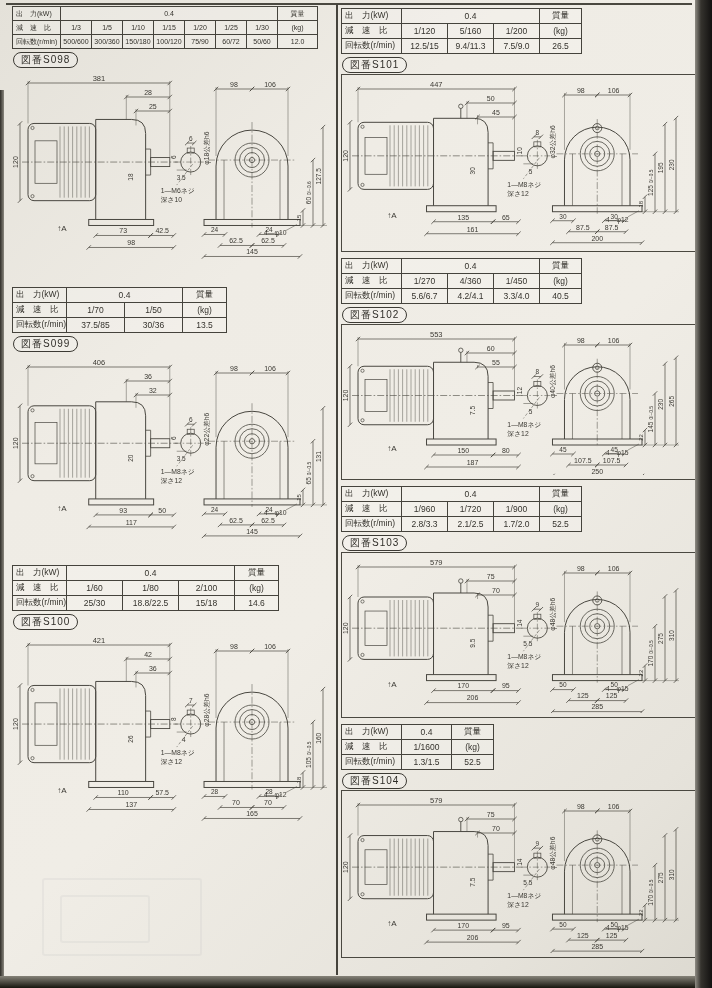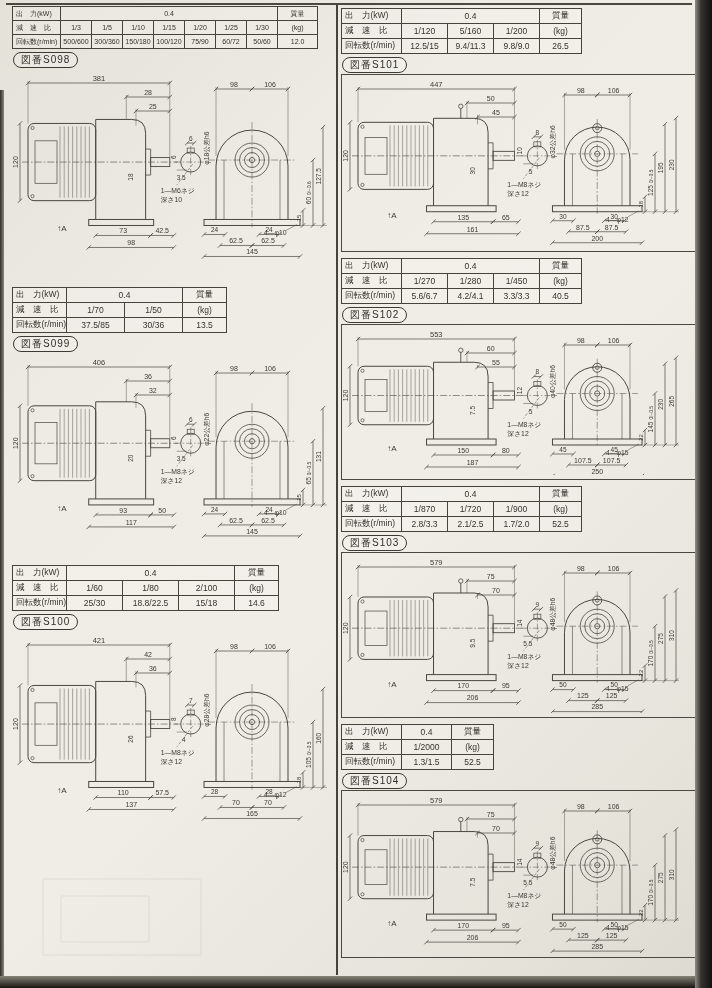--- a/index.html
+++ b/index.html
@@ -550,21 +550,21 @@
               <td class="lab">減　速　比</td>
               <td>1/120</td>
               <td>5/160</td>
               <td>1/200</td>
               <td>(kg)</td>
             </tr>
             <tr>
               <td class="lab">回転数(r/min)</td>
               <td>12.5/15</td>
               <td>9.4/11.3</td>
-              <td>9.8/9.0</td>
+              <td>7.5/9.0</td>
               <td>26.5</td>
             </tr>
           </tbody>
         </table><div class="badge">図番S101</div><div class="drawbox framed"><svg width="352" height="172" viewBox="0 0 352 172">
             <g>
               <line x1="10" y1="80.83999999999999" x2="180.48" y2="80.83999999999999" stroke="#4a4840" stroke-width="0.6" stroke-dasharray="7 2 1.6 2"></line>
               <rect x="16" y="47.29999999999999" width="75.52000000000001" height="67.08" rx="6" class="strokes" stroke-width="1"></rect>
               <line x1="48" y1="50.29999999999999" x2="48" y2="111.38" stroke="#4a4840" stroke-width="0.45"></line>
               <line x1="52.2" y1="50.29999999999999" x2="52.2" y2="111.38" stroke="#4a4840" stroke-width="0.45"></line>
               <line x1="56.400000000000006" y1="50.29999999999999" x2="56.400000000000006" y2="111.38" stroke="#4a4840" stroke-width="0.45"></line>
@@ -710,29 +710,29 @@
           </colgroup>
           <tbody>
             <tr>
               <td class="lab">出　力(kW)</td>
               <td colspan="3">0.4</td>
               <td>質量</td>
             </tr>
             <tr>
               <td class="lab">減　速　比</td>
               <td>1/270</td>
-              <td>1/280</td>
+              <td>4/360</td>
               <td>1/450</td>
               <td>(kg)</td>
             </tr>
             <tr>
               <td class="lab">回転数(r/min)</td>
               <td>5.6/6.7</td>
               <td>4.2/4.1</td>
-              <td>3.3/3.3</td>
+              <td>3.3/4.0</td>
               <td>40.5</td>
             </tr>
           </tbody>
         </table><div class="badge">図番S102</div><div class="drawbox framed"><svg width="352" height="150" viewBox="0 0 352 150">
             <g>
               <line x1="10" y1="70.5" x2="180.48" y2="70.5" stroke="#4a4840" stroke-width="0.6" stroke-dasharray="7 2 1.6 2"></line>
               <rect x="16" y="41.25" width="75.52000000000001" height="58.5" rx="6" class="strokes" stroke-width="1"></rect>
               <line x1="48" y1="44.25" x2="48" y2="96.75" stroke="#4a4840" stroke-width="0.45"></line>
               <line x1="52.2" y1="44.25" x2="52.2" y2="96.75" stroke="#4a4840" stroke-width="0.45"></line>
               <line x1="56.400000000000006" y1="44.25" x2="56.400000000000006" y2="96.75" stroke="#4a4840" stroke-width="0.45"></line>
@@ -877,21 +877,21 @@
             <col style="width: 42px;">
           </colgroup>
           <tbody>
             <tr>
               <td class="lab">出　力(kW)</td>
               <td colspan="3">0.4</td>
               <td>質量</td>
             </tr>
             <tr>
               <td class="lab">減　速　比</td>
-              <td>1/870</td>
+              <td>1/960</td>
               <td>1/720</td>
               <td>1/900</td>
               <td>(kg)</td>
             </tr>
             <tr>
               <td class="lab">回転数(r/min)</td>
               <td>2.8/3.3</td>
               <td>2.1/2.5</td>
               <td>1.7/2.0</td>
               <td>52.5</td>
@@ -1043,21 +1043,21 @@
             <col style="width: 42px;">
           </colgroup>
           <tbody>
             <tr>
               <td class="lab">出　力(kW)</td>
               <td colspan="1">0.4</td>
               <td>質量</td>
             </tr>
             <tr>
               <td class="lab">減　速　比</td>
-              <td>1/2000</td>
+              <td>1/1600</td>
               <td>(kg)</td>
             </tr>
             <tr>
               <td class="lab">回転数(r/min)</td>
               <td>1.3/1.5</td>
               <td>52.5</td>
             </tr>
           </tbody>
         </table><div class="badge">図番S104</div><div class="drawbox framed"><svg width="352" height="162" viewBox="0 0 352 162">
             <g>

